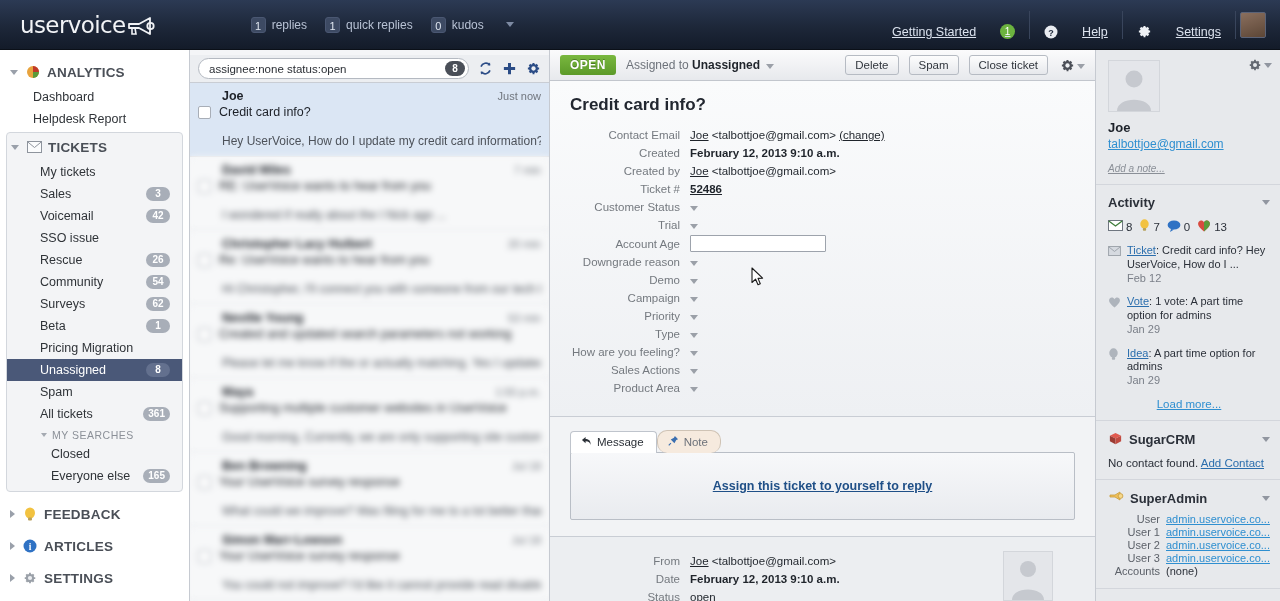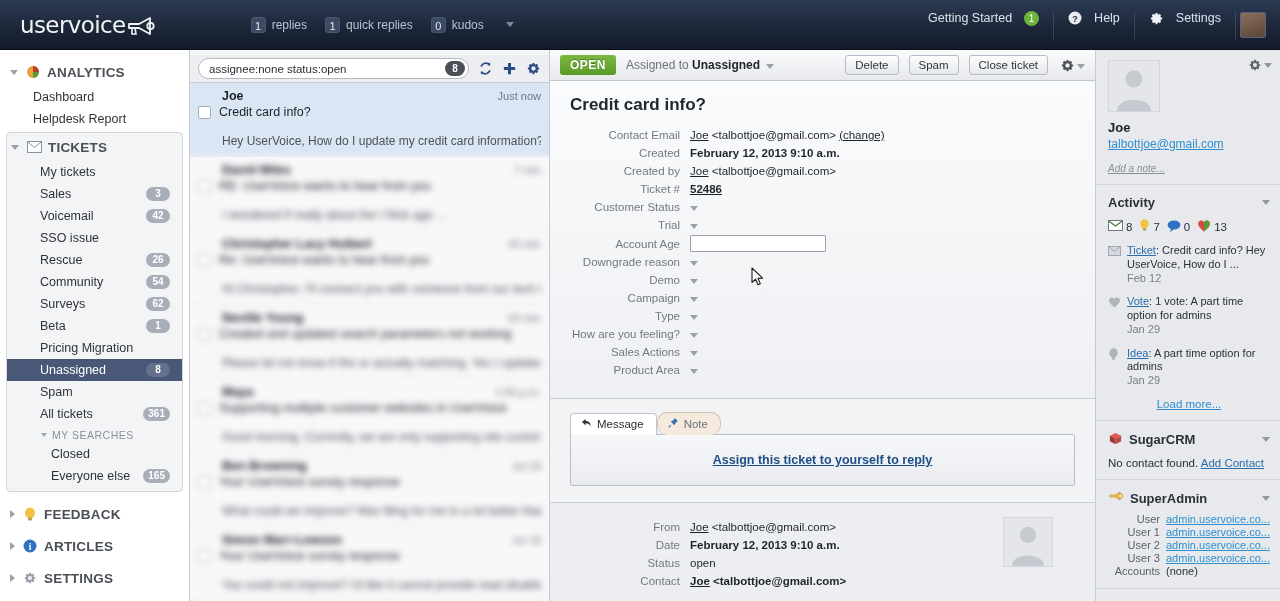--- a/index.html
+++ b/index.html
@@ -34,23 +34,24 @@
   }
   .topnav-label { color: #b8c2d4; font-size: 12px; }
   .caret-down-light {
     width: 0; height: 0; border-left: 4px solid transparent;
     border-right: 4px solid transparent; border-top: 5px solid #7d8aa2;
     margin-left: 4px; cursor: pointer;
   }
 
   .topright { position: absolute; right: 0; top: 0; height: 50px; display: flex; align-items: center; }
   .topright-item {
-    display: flex; align-items: flex-start; gap: 12px; padding: 0 14px;
+    display: flex; align-items: flex-end; gap: 24px; padding: 0 14px;
     height: 28px; color: #dbe2ee; font-size: 12.5px; cursor: pointer;
     border-right: 1px solid #39455c;
+    text-decoration: underline;
   }
   .topright-item:last-child { border-right: none; }
   .green-badge {
     background: #6cb33f; color: #fff; border-radius: 50%; width: 15px; height: 15px;
     font-size: 10px; line-height: 15px; text-align: center; display: inline-block;
   }
   .help-icon, .gear-white {
     display: inline-flex; align-items: center; justify-content: center;
   }
   .avatar-top {
@@ -206,21 +207,21 @@
   .tabs { display: flex; align-items: flex-end; gap: 0; }
   .tab {
     display: flex; align-items: center; gap: 5px; padding: 4px 12px 5px 10px;
     font-size: 11.5px; border: 1px solid #bfc4cc; border-bottom: none;
     border-radius: 4px 4px 0 0; cursor: pointer; position: relative; top: 1px;
   }
   .tab.active { background: #fff; color: #2a2f36; z-index: 2; }
   .tab.inactive { background: #f6eade; color: #6d727a; border-color: #cfc3b5; border-radius: 10px; }
   .reply-box {
     border: 1px solid #b9bec6; background: linear-gradient(180deg,#f7f8fa 0%,#e9ebef 100%);
-    height: 52px; display: flex; align-items: center; justify-content: center;
+    height: 68px; display: flex; align-items: center; justify-content: center;
     border-radius: 2px;
   }
   .reply-link { color: #1f4f87; font-size: 12.5px; font-weight: bold; text-decoration: underline; cursor: pointer; }
 
   .msg-card { padding: 14px 20px 10px 20px; position: relative; background: #eceef1; }
   .msg-avatar {
     position: absolute; right: 42px; top: 14px; width: 50px; height: 50px;
     background: #e2e4e8; border: 1px solid #d3d6db;
   }
   .msg-avatar svg { display:block; }
@@ -661,20 +662,24 @@
             <div class="frow">
               <span class="flabel">Demo</span>
               <span class="fval"><span class="caret-sm"></span></span>
             </div>
 
             <div class="frow">
               <span class="flabel">Campaign</span>
               <span class="fval"><span class="caret-sm"></span></span>
             </div>
 
+            <div class="frow">
+              <span class="flabel">Priority</span>
+              <span class="fval"><span class="caret-sm"></span></span>
+            </div>
 
             <div class="frow">
               <span class="flabel">Type</span>
               <span class="fval"><span class="caret-sm"></span></span>
             </div>
 
             <div class="frow">
               <span class="flabel">How are you feeling?</span>
               <span class="fval"><span class="caret-sm"></span></span>
             </div>

